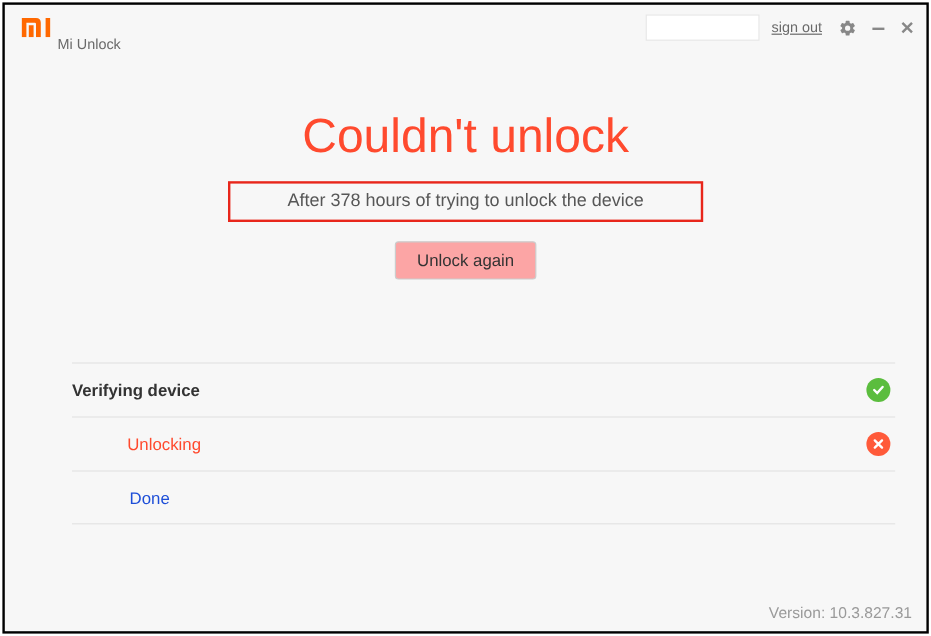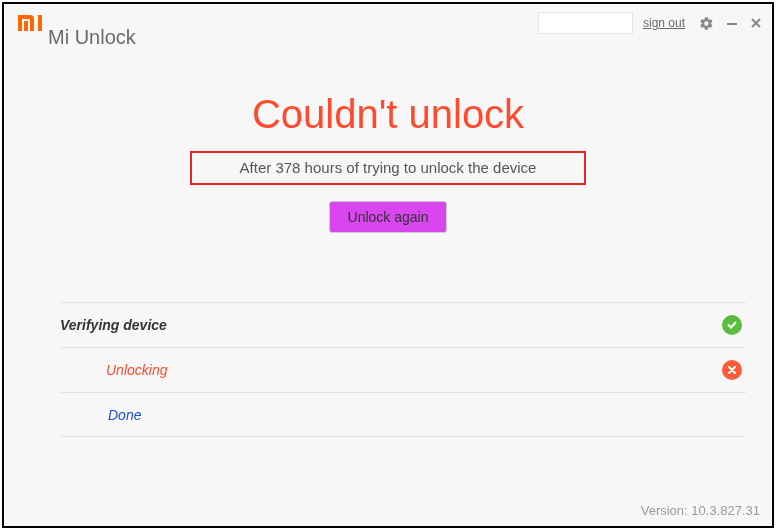--- a/index.html
+++ b/index.html
@@ -29,21 +29,21 @@
       align-items: center;
       gap: 6px;
     }
     .logo-mark {
       display: flex;
       gap: 2px;
       align-items: flex-end;
     }
     .logo-text {
       color: #6a6a6a;
-      font-size: 20px;
+      font-size: 12px;
       font-weight: 400;
       margin-top: 28px;
     }
     .spacer { flex: 1; }
     .account-box {
       width: 95px;
       height: 22px;
       background: #fff;
       border: 1px solid #e6e6e6;
       margin-right: 10px;
@@ -82,34 +82,33 @@
       display: inline-block;
       padding: 6px 48px;
       margin-bottom: 16px;
     }
     .msg-text {
       color: #575757;
       font-size: 15px;
     }
     .action-btn {
       display: inline-block;
-      background: #d946ef;
+      background: #fca5a5;
       border: 1px solid #ccc;
       border-radius: 3px;
       padding: 7px 18px;
       font-size: 14px;
       color: #333;
       cursor: pointer;
     }
     .steps {
       position: absolute;
       left: 56px;
       right: 26px;
       top: 298px;
-      font-style: italic;
     }
     .step-row {
       display: flex;
       align-items: center;
       justify-content: space-between;
       border-top: 1px solid #e3e3e3;
       padding: 12px 0;
       min-height: 44px;
     }
     .step-label {

